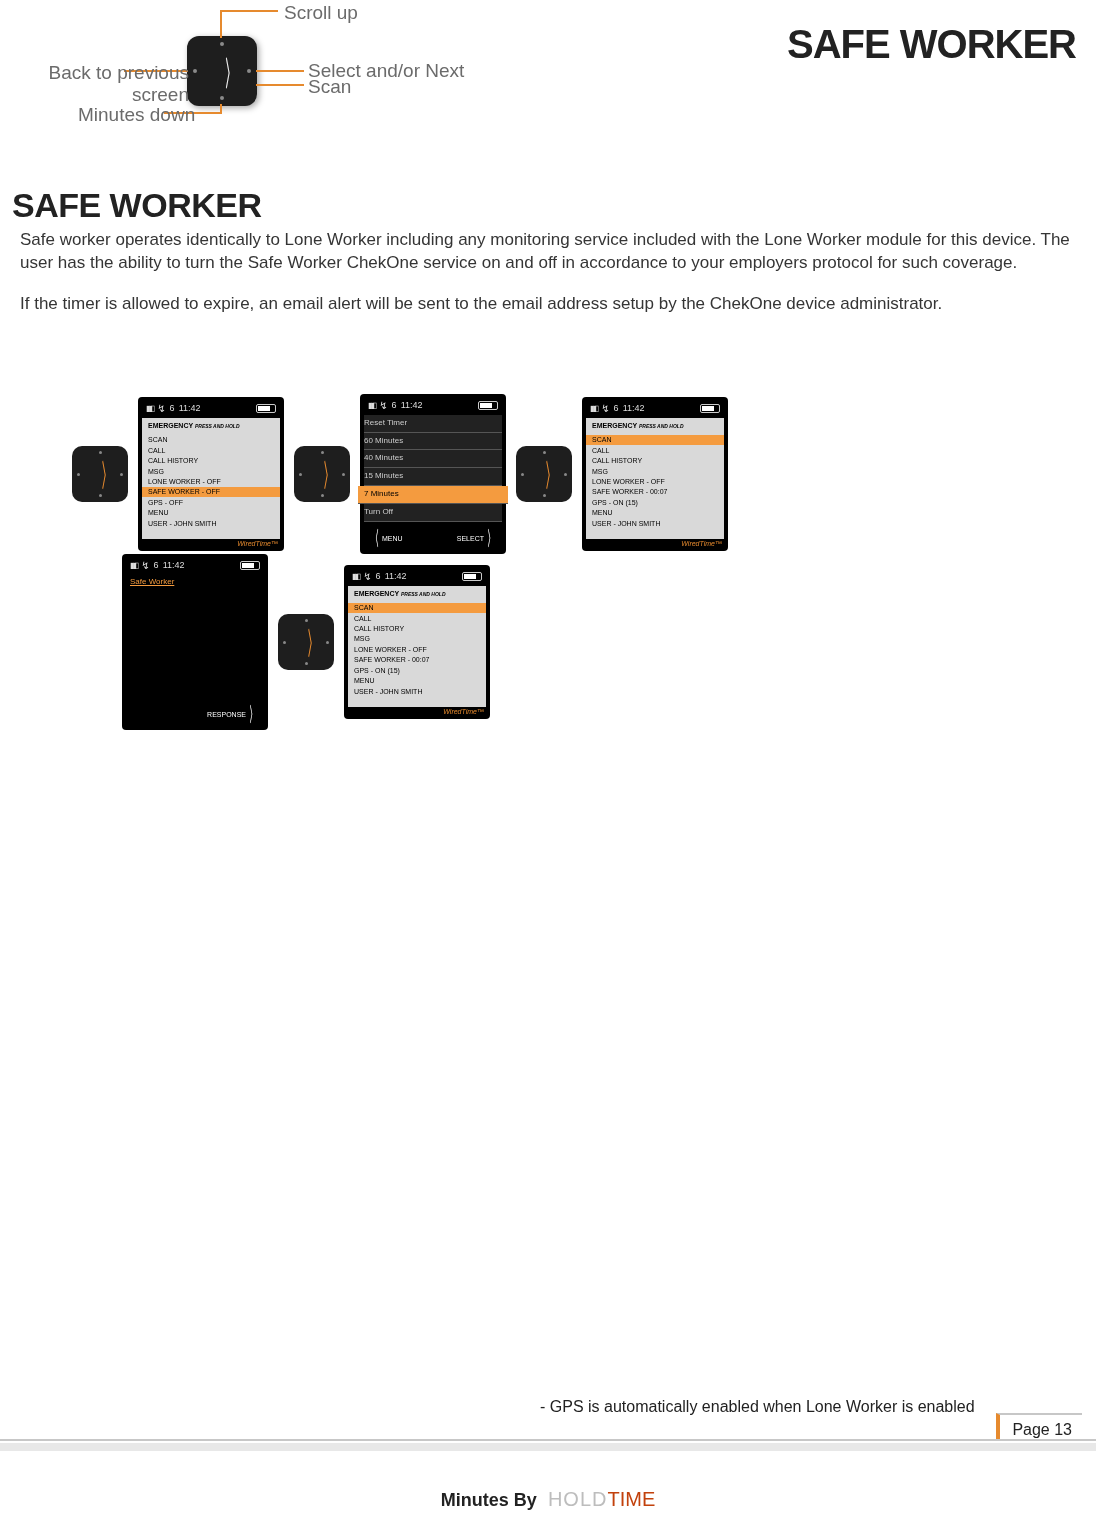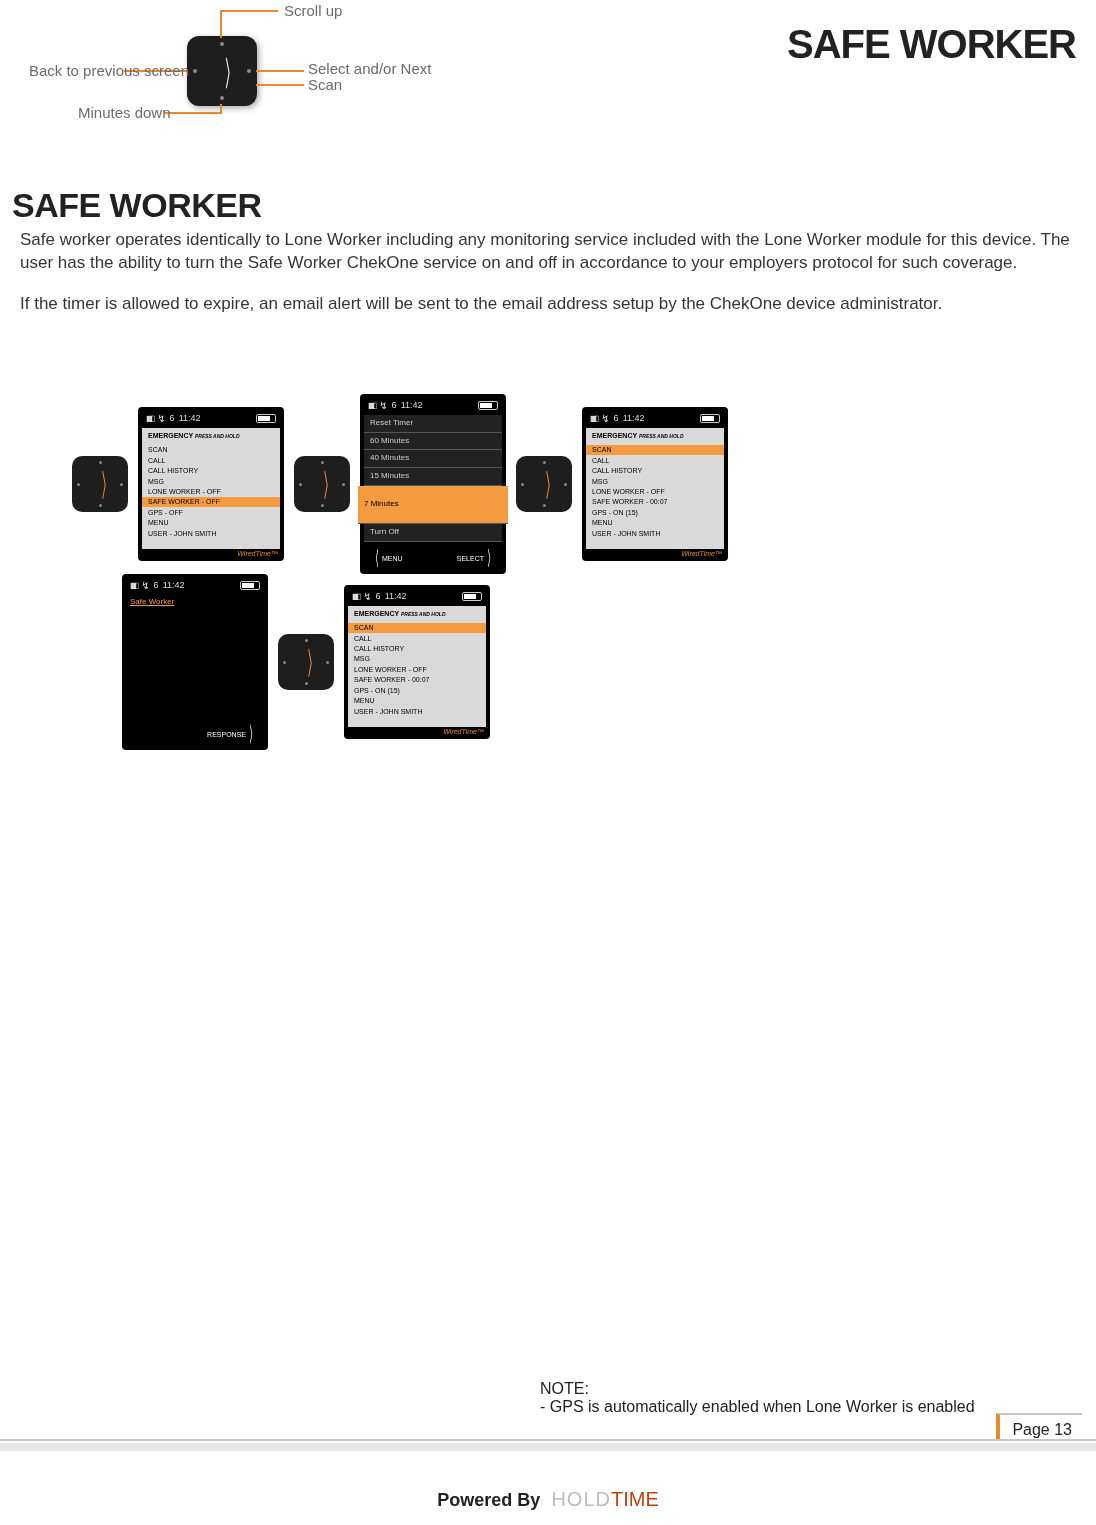--- a/index.html
+++ b/index.html
@@ -17,21 +17,21 @@
     width: 70px; height: 70px; background: #1e1e1e; border-radius: 12px;
     box-shadow: 2px 2px 6px rgba(0,0,0,.35);
   }
   .nav-btn .dot { position: absolute; width: 4px; height: 4px; border-radius: 50%; background: #8a8a8a; }
   .nav-btn .dot.t { left: 33px; top: 6px; }
   .nav-btn .dot.b { left: 33px; bottom: 6px; }
   .nav-btn .dot.l { left: 6px; top: 33px; }
   .nav-btn .dot.r { right: 6px; top: 33px; }
   .nav-btn .chev { position:absolute; right:14px; top:22px; color:#f0f0f0; font-size:24px; font-weight:bold; transform:scaleX(.55) scaleY(1.4);}
   .arrow-line { position:absolute; background:#e68a2e; }
-  .nav-lbl { position:absolute; font-size:15px; color:#6b6b6b; }
+  .nav-lbl { position:absolute; font-size:19px; color:#6b6b6b; }
   .page-title {
     position:absolute; right:20px; top:16px;
     font-size:40px; font-weight:800; letter-spacing:-1px;
     font-family: Impact, 'Arial Black', sans-serif;
   }
 
   h1.section {
     font-family: Impact, 'Arial Black', sans-serif;
     font-weight:800; font-size:34px; letter-spacing:-.5px; margin:0;
   }
@@ -54,22 +54,22 @@
   .status .sig::before{content:"▮▮▯";letter-spacing:-2px;font-size:8px;}
   .status .bt::before{content:"↯";font-size:10px;}
   .status .batt { margin-left:auto; width:20px;height:9px;border:1px solid #ccc;border-radius:2px;position:relative;}
   .status .batt::after{content:"";position:absolute;left:1px;top:1px;bottom:1px;width:12px;background:#fff;}
   .emerg { background:#d9d9d9; color:#000; font-size:7px; font-weight:bold; padding:4px 6px; margin:0 4px; }
   .emerg small{ font-size:5px; font-weight:bold; font-style:italic;}
   .menu-body { background:#d9d9d9; color:#000; margin:0 4px; padding:2px 6px 10px 6px; font-size:7px; line-height:1.35; }
   .menu-body .item{ padding:.5px 0; }
   .menu-body .hl{ background:#f49b3f; color:#000; display:block; margin:0 -6px; padding:.5px 6px; }
   .menu-body.dark{ background:#222; color:#ccc; padding:0; }
-  .menu-body.dark .item{ border-bottom:1px solid #555; padding:3px 6px; font-size:8px;}
-  .menu-body.dark .hl{ background:#f49b3f; color:#000; border-bottom:1px solid #555; padding:13px 6px; font-size:8px;}
+  .menu-body.dark .item{ border-bottom:1px solid #555; padding:3px 0; font-size:8px;}
+  .menu-body.dark .hl{ background:#f49b3f; color:#000; border-bottom:1px solid #555; padding:3px 6px; font-size:8px;}
   .brand { color:#e68a2e; font-size:7px; font-style:italic; text-align:right; padding:1px 6px 2px 0; }
   .bottombar { display:flex; justify-content:space-between; color:#fff; font-size:7px; padding:8px 8px 4px 8px; align-items:center;}
   .bottombar .ch{font-size:14px;font-weight:bold;transform:scaleX(.55) scaleY(1.4);}
   .sw-title { color:#f49b3f; font-size:8px; padding:2px 8px; text-decoration:underline;}
   .dev-body-black { height:110px; }
 
   .note { position:absolute; bottom:115px; left:540px; font-size:16px; color:#222; }
   .footer-rule { position:absolute; left:0; right:0; bottom:80px; height:12px;}
   .footer-rule .l1{height:2px;background:#c7c7c7;}
   .footer-rule .l2{height:8px;background:#e8e8e8;margin-top:2px;}
@@ -269,27 +269,26 @@
         <div class="item">SAFE WORKER - 00:07</div>
         <div class="item">GPS - ON (15)</div>
         <div class="item">MENU</div>
         <div class="item">USER - JOHN SMITH</div>
       </div>
       <div class="brand">WiredTime™</div>
     </div>
   </div>
 
   <div class="note">
-    <div>NOTE:</div>
     <div>- GPS is automatically enabled when Lone Worker is enabled</div>
   </div>
 
   <div class="page-num">Page 13</div>
   <div class="footer-rule">
       <div class="l1"></div>
       <div class="l2"></div>
     </div>
 
   <div class="powered">
-    <span class="p">Powered By</span>&nbsp;
+    <span class="p">Minutes By</span>&nbsp;
     <span class="w">HOLD</span><span class="t">TIME</span>
   </div>
 </div>
 
 </body></html>

